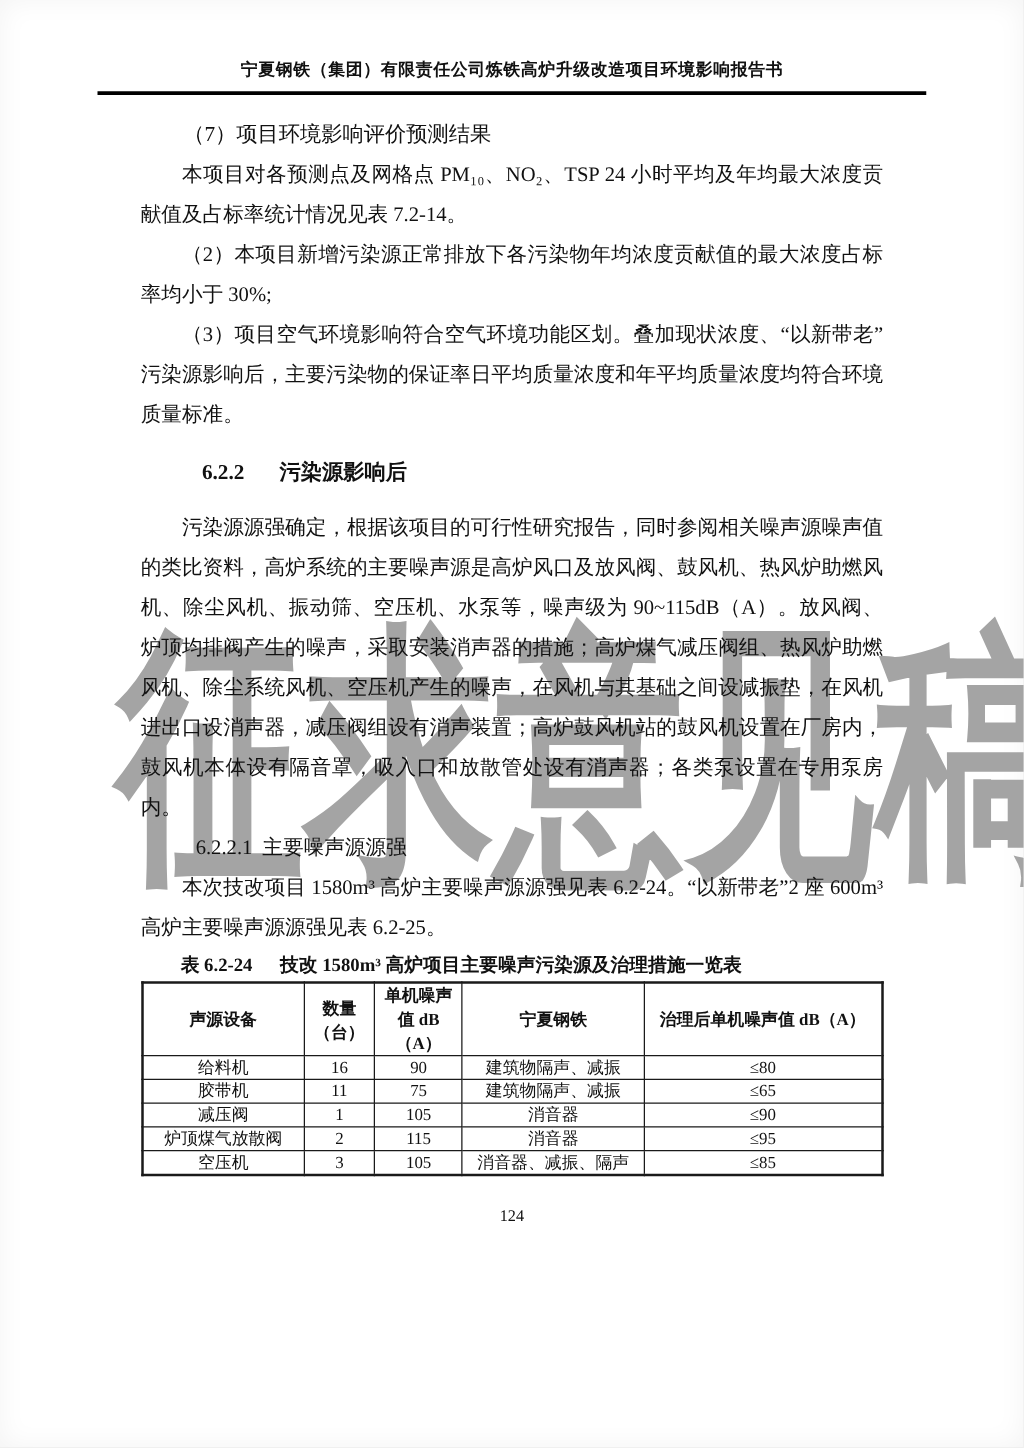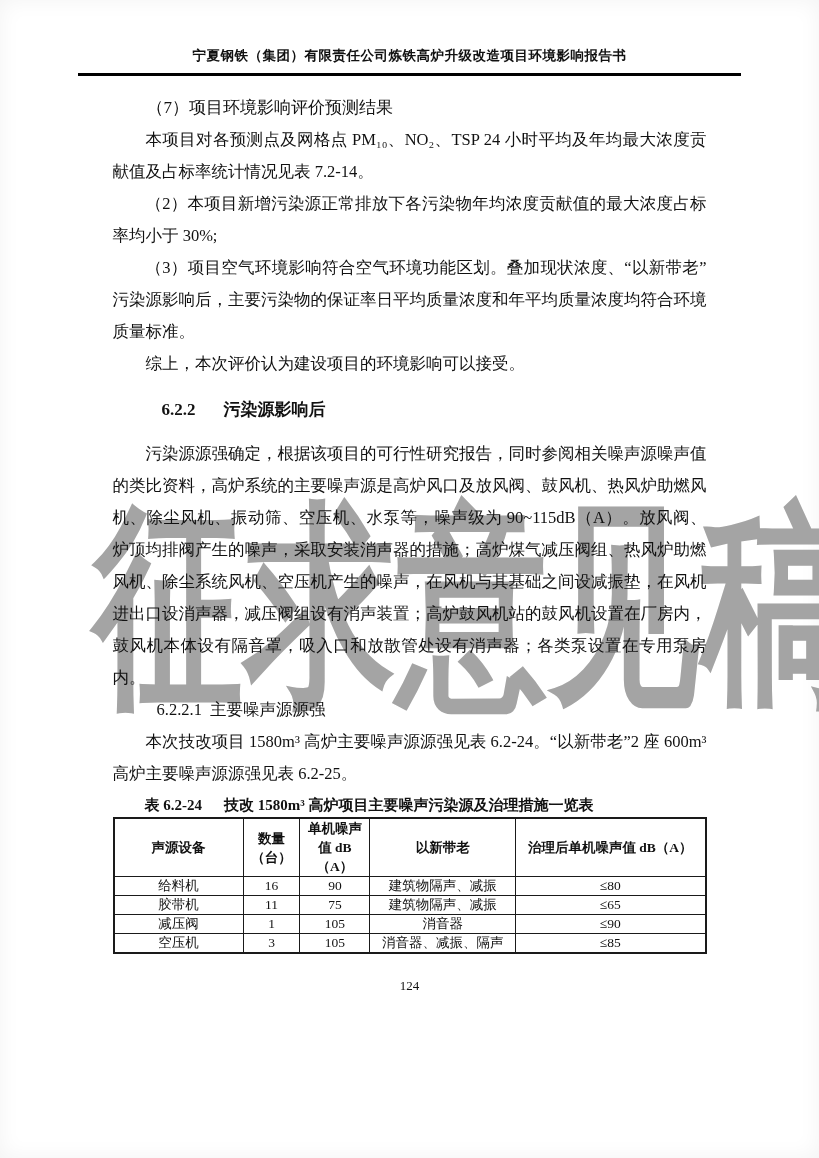--- a/index.html
+++ b/index.html
@@ -122,21 +122,20 @@
     <div class="header-rule"></div>
   </header>
 
   <main class="content">
 
     <p class="h7">（7）项目环境影响评价预测结果</p>
 
     <p class="body">本项目对各预测点及网格点 PM₁₀、NO₂、TSP 24 小时平均及年均最大浓度贡献值及占标率统计情况见表 7.2-14。</p>
     <p class="body">（2）本项目新增污染源正常排放下各污染物年均浓度贡献值的最大浓度占标率均小于 30%;</p>
     <p class="body">（3）项目空气环境影响符合空气环境功能区划。叠加现状浓度、“以新带老”污染源影响后，主要污染物的保证率日平均质量浓度和年平均质量浓度均符合环境质量标准。</p>
-    <p class="body">综上，本次评价认为建设项目的环境影响可以接受。</p>
 
     <div class="sec-heading">
       <span class="sec-num">6.2.2</span><span>污染源影响后</span>
     </div>
 
     <p class="body">污染源源强确定，根据该项目的可行性研究报告，同时参阅相关噪声源噪声值的类比资料，高炉系统的主要噪声源是高炉风口及放风阀、鼓风机、热风炉助燃风机、除尘风机、振动筛、空压机、水泵等，噪声级为 90~115dB（A）。放风阀、炉顶均排阀产生的噪声，采取安装消声器的措施；高炉煤气减压阀组、热风炉助燃风机、除尘系统风机、空压机产生的噪声，在风机与其基础之间设减振垫，在风机进出口设消声器，减压阀组设有消声装置；高炉鼓风机站的鼓风机设置在厂房内，鼓风机本体设有隔音罩，吸入口和放散管处设有消声器；各类泵设置在专用泵房内。</p>
 
     <div class="subsec-heading">
       <span class="subsec-num">6.2.2.1</span><span>主要噪声源源强</span>
     </div>
@@ -153,21 +152,21 @@
           <col style="width: 9.6%;">
           <col style="width: 11.8%;">
           <col style="width: 24.6%;">
           <col style="width: 32.1%;">
         </colgroup>
       <thead>
         <tr id="noise-thead-row">
             <th>声源设备</th>
             <th>数量（台）</th>
             <th>单机噪声值 dB（A）</th>
-            <th>以新带老</th>
+            <th>宁夏钢铁</th>
             <th>治理后单机噪声值 dB（A）</th>
           </tr>
       </thead>
       <tbody id="noise-tbody">
           <tr>
             <td>给料机</td>
             <td>16</td>
             <td>90</td>
             <td>建筑物隔声、减振</td>
             <td>≤80</td>
@@ -180,20 +179,27 @@
             <td>≤65</td>
           </tr>
           <tr>
             <td>减压阀</td>
             <td>1</td>
             <td>105</td>
             <td>消音器</td>
             <td>≤90</td>
           </tr>
           <tr>
+            <td>炉顶煤气放散阀</td>
+            <td>2</td>
+            <td>115</td>
+            <td>消音器</td>
+            <td>≤95</td>
+          </tr>
+          <tr>
             <td>空压机</td>
             <td>3</td>
             <td>105</td>
             <td>消音器、减振、隔声</td>
             <td>≤85</td>
           </tr>
         </tbody>
     </table>
 
   </main>

